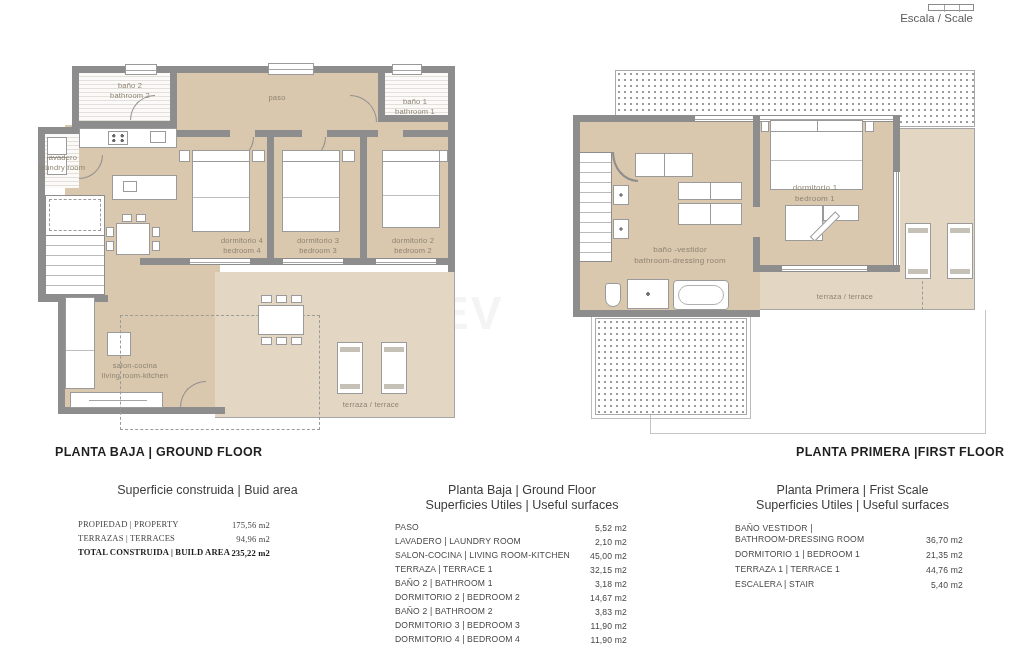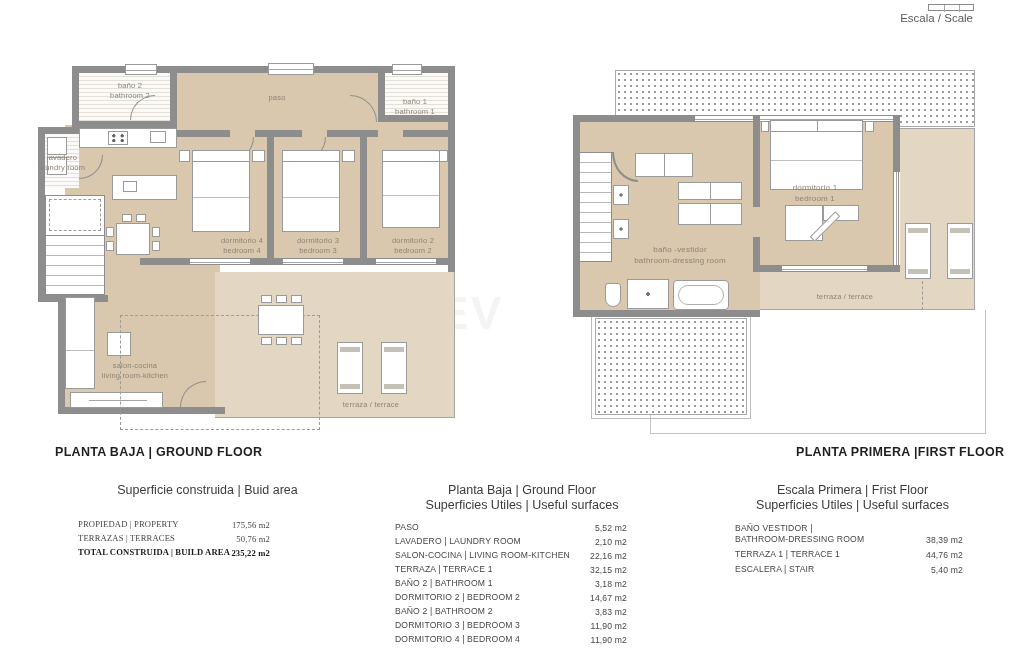--- a/index.html
+++ b/index.html
@@ -278,21 +278,21 @@
 <div class="plan-title" style="left:788px;top:445px;padding-left:8px;">PLANTA PRIMERA |FIRST FLOOR</div>
 
 <div class="tbl-title" style="left:95px;top:483px;width:225px;">Superficie construida | Buid area</div>
 <div class="trows" style="left:78px;top:516px;width:192px;font-family:Liberation Serif, serif;">
   <div class="trow">
     <span class="tlabel">PROPIEDAD | PROPERTY</span>
     <span class="tvalue">175,56 m2</span>
   </div>
   <div class="trow">
     <span class="tlabel">TERRAZAS | TERRACES</span>
-    <span class="tvalue">50,76 m2</span>
+    <span class="tvalue">94,96 m2</span>
   </div>
   <div class="trow bold">
     <span class="tlabel">TOTAL CONSTRUIDA | BUILD AREA</span>
     <span class="tvalue">235,22 m2</span>
   </div>
 </div>
 
 <div class="tbl-title" style="left:392px;top:483px;width:260px;">
   <div>Planta Baja | Ground Floor</div>
   <div>Superficies Utiles | Useful surfaces</div>
@@ -301,21 +301,21 @@
   <div class="trow">
     <span class="tlabel">PASO</span>
     <span class="tvalue">5,52 m2</span>
   </div>
   <div class="trow">
     <span class="tlabel">LAVADERO | LAUNDRY ROOM</span>
     <span class="tvalue">2,10 m2</span>
   </div>
   <div class="trow">
     <span class="tlabel">SALON-COCINA | LIVING ROOM-KITCHEN</span>
-    <span class="tvalue">22,16 m2</span>
+    <span class="tvalue">45,00 m2</span>
   </div>
   <div class="trow">
     <span class="tlabel">TERRAZA | TERRACE 1</span>
     <span class="tvalue">32,15 m2</span>
   </div>
   <div class="trow">
     <span class="tlabel">BAÑO 2 | BATHROOM 1</span>
     <span class="tvalue">3,18 m2</span>
   </div>
   <div class="trow">
@@ -330,28 +330,32 @@
     <span class="tlabel">DORMITORIO 3 | BEDROOM 3</span>
     <span class="tvalue">11,90 m2</span>
   </div>
   <div class="trow">
     <span class="tlabel">DORMITORIO 4 | BEDROOM 4</span>
     <span class="tvalue">11,90 m2</span>
   </div>
 </div>
 
 <div class="tbl-title" style="left:725px;top:483px;width:255px;">
-  <div>Escala Primera | Frist Floor</div>
+  <div>Planta Primera | Frist Scale</div>
   <div>Superficies Utiles | Useful surfaces</div>
 </div>
 <div class="trows" style="left:735px;top:519px;width:228px;">
   <div class="trow tall">
     <span class="tlabel">BAÑO VESTIDOR |
 BATHROOM-DRESSING ROOM</span>
-    <span class="tvalue">38,39 m2</span>
+    <span class="tvalue">36,70 m2</span>
+  </div>
+  <div class="trow" style="height:15px;">
+    <span class="tlabel">DORMITORIO 1 | BEDROOM 1</span>
+    <span class="tvalue">21,35 m2</span>
   </div>
   <div class="trow" style="height:15px;">
     <span class="tlabel">TERRAZA 1 | TERRACE 1</span>
     <span class="tvalue">44,76 m2</span>
   </div>
   <div class="trow" style="height:15px;">
     <span class="tlabel">ESCALERA | STAIR</span>
     <span class="tvalue">5,40 m2</span>
   </div>
 </div>

